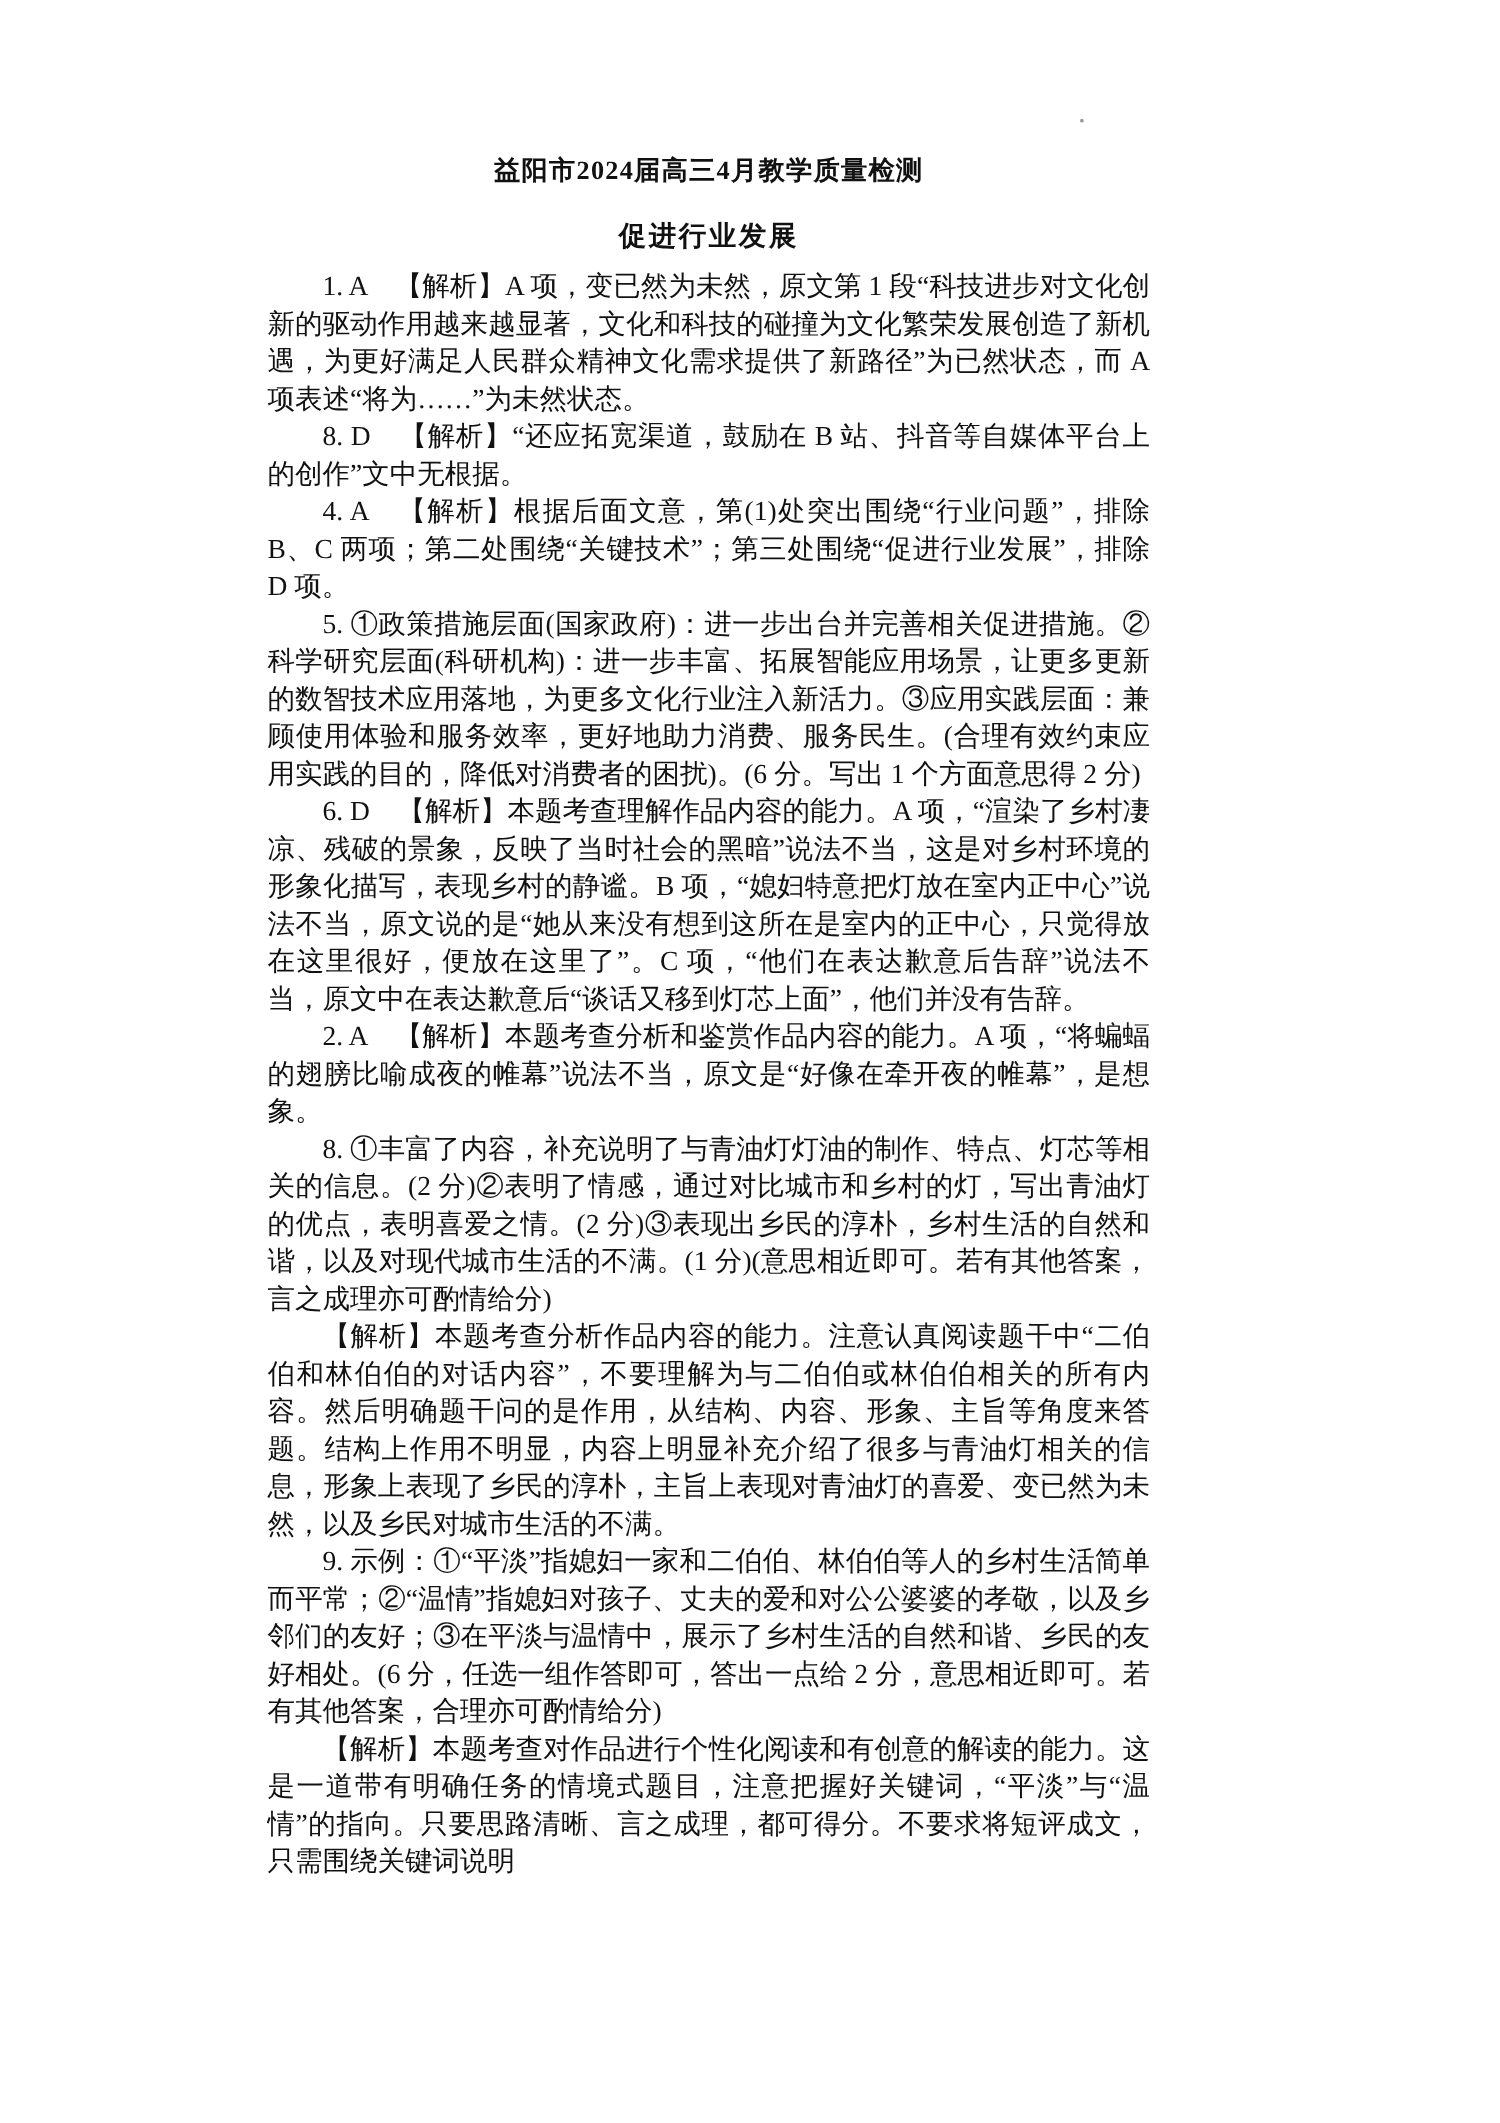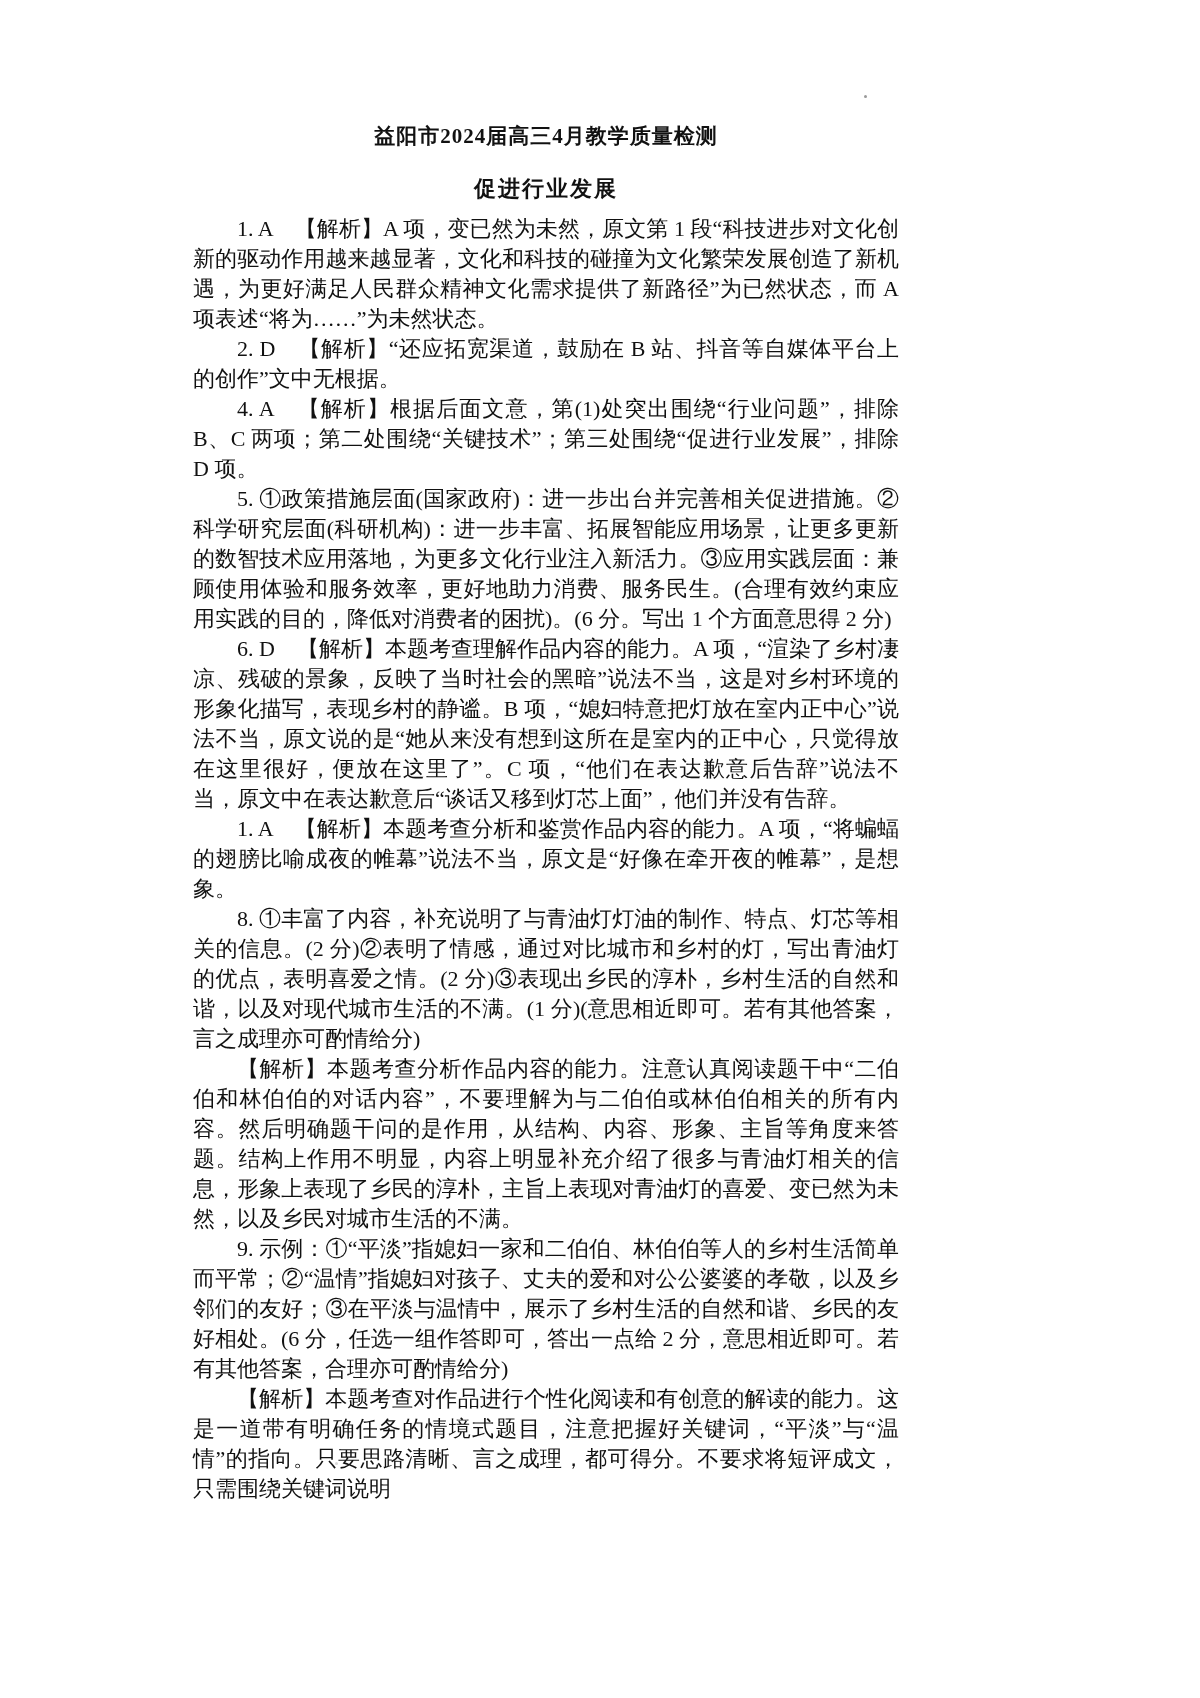--- a/index.html
+++ b/index.html
@@ -12,21 +12,21 @@
     position: relative;
     width: 1200px;
     height: 1698px;
     margin: 0 auto;
     background: #ffffff;
     color: #111111;
     overflow: hidden;
   }
   .content {
     position: absolute;
-    left: 193px;
+    left: 214px;
     top: 122px;
     width: 706px;
   }
   .doc-title {
     text-align: center;
     font-weight: bold;
     font-size: 21px;
     line-height: 28px;
     letter-spacing: 1px;
     margin-bottom: 24px;
@@ -69,23 +69,23 @@
 </head>
 <body>
 
 <div class="page">
   <span class="artifact-dot"></span>
   <span class="artifact-dot-bottom"></span>
   <div class="content">
     <div class="doc-title">益阳市2024届高三4月教学质量检测</div>
     <div class="doc-subtitle">促进行业发展</div>
     <p class="para">1. A　【解析】A 项，变已然为未然，原文第 1 段“科技进步对文化创新的驱动作用越来越显著，文化和科技的碰撞为文化繁荣发展创造了新机遇，为更好满足人民群众精神文化需求提供了新路径”为已然状态，而 A 项表述“将为……”为未然状态。</p>
-    <p class="para">2. D　【解析】“还应拓宽渠道，鼓励在 B 站、抖音等自媒体平台上的创作”文中无根据。</p>
+    <p class="para">8. D　【解析】“还应拓宽渠道，鼓励在 B 站、抖音等自媒体平台上的创作”文中无根据。</p>
     <p class="para">4. A　【解析】根据后面文意，第(1)处突出围绕“行业问题”，排除 B、C 两项；第二处围绕“关键技术”；第三处围绕“促进行业发展”，排除 D 项。</p>
     <p class="para">5. ①政策措施层面(国家政府)：进一步出台并完善相关促进措施。②科学研究层面(科研机构)：进一步丰富、拓展智能应用场景，让更多更新的数智技术应用落地，为更多文化行业注入新活力。③应用实践层面：兼顾使用体验和服务效率，更好地助力消费、服务民生。(合理有效约束应用实践的目的，降低对消费者的困扰)。(6 分。写出 1 个方面意思得 2 分)</p>
     <p class="para">6. D　【解析】本题考查理解作品内容的能力。A 项，“渲染了乡村凄凉、残破的景象，反映了当时社会的黑暗”说法不当，这是对乡村环境的形象化描写，表现乡村的静谧。B 项，“媳妇特意把灯放在室内正中心”说法不当，原文说的是“她从来没有想到这所在是室内的正中心，只觉得放在这里很好，便放在这里了”。C 项，“他们在表达歉意后告辞”说法不当，原文中在表达歉意后“谈话又移到灯芯上面”，他们并没有告辞。</p>
-    <p class="para">1. A　【解析】本题考查分析和鉴赏作品内容的能力。A 项，“将蝙蝠的翅膀比喻成夜的帷幕”说法不当，原文是“好像在牵开夜的帷幕”，是想象。</p>
+    <p class="para">2. A　【解析】本题考查分析和鉴赏作品内容的能力。A 项，“将蝙蝠的翅膀比喻成夜的帷幕”说法不当，原文是“好像在牵开夜的帷幕”，是想象。</p>
     <p class="para">8. ①丰富了内容，补充说明了与青油灯灯油的制作、特点、灯芯等相关的信息。(2 分)②表明了情感，通过对比城市和乡村的灯，写出青油灯的优点，表明喜爱之情。(2 分)③表现出乡民的淳朴，乡村生活的自然和谐，以及对现代城市生活的不满。(1 分)(意思相近即可。若有其他答案，言之成理亦可酌情给分)</p>
     <p class="para">【解析】本题考查分析作品内容的能力。注意认真阅读题干中“二伯伯和林伯伯的对话内容”，不要理解为与二伯伯或林伯伯相关的所有内容。然后明确题干问的是作用，从结构、内容、形象、主旨等角度来答题。结构上作用不明显，内容上明显补充介绍了很多与青油灯相关的信息，形象上表现了乡民的淳朴，主旨上表现对青油灯的喜爱、变已然为未然，以及乡民对城市生活的不满。</p>
     <p class="para">9. 示例：①“平淡”指媳妇一家和二伯伯、林伯伯等人的乡村生活简单而平常；②“温情”指媳妇对孩子、丈夫的爱和对公公婆婆的孝敬，以及乡邻们的友好；③在平淡与温情中，展示了乡村生活的自然和谐、乡民的友好相处。(6 分，任选一组作答即可，答出一点给 2 分，意思相近即可。若有其他答案，合理亦可酌情给分)</p>
     <p class="para">【解析】本题考查对作品进行个性化阅读和有创意的解读的能力。这是一道带有明确任务的情境式题目，注意把握好关键词，“平淡”与“温情”的指向。只要思路清晰、言之成理，都可得分。不要求将短评成文，只需围绕关键词说明</p>
   </div>
 </div>
 
 </body></html>

